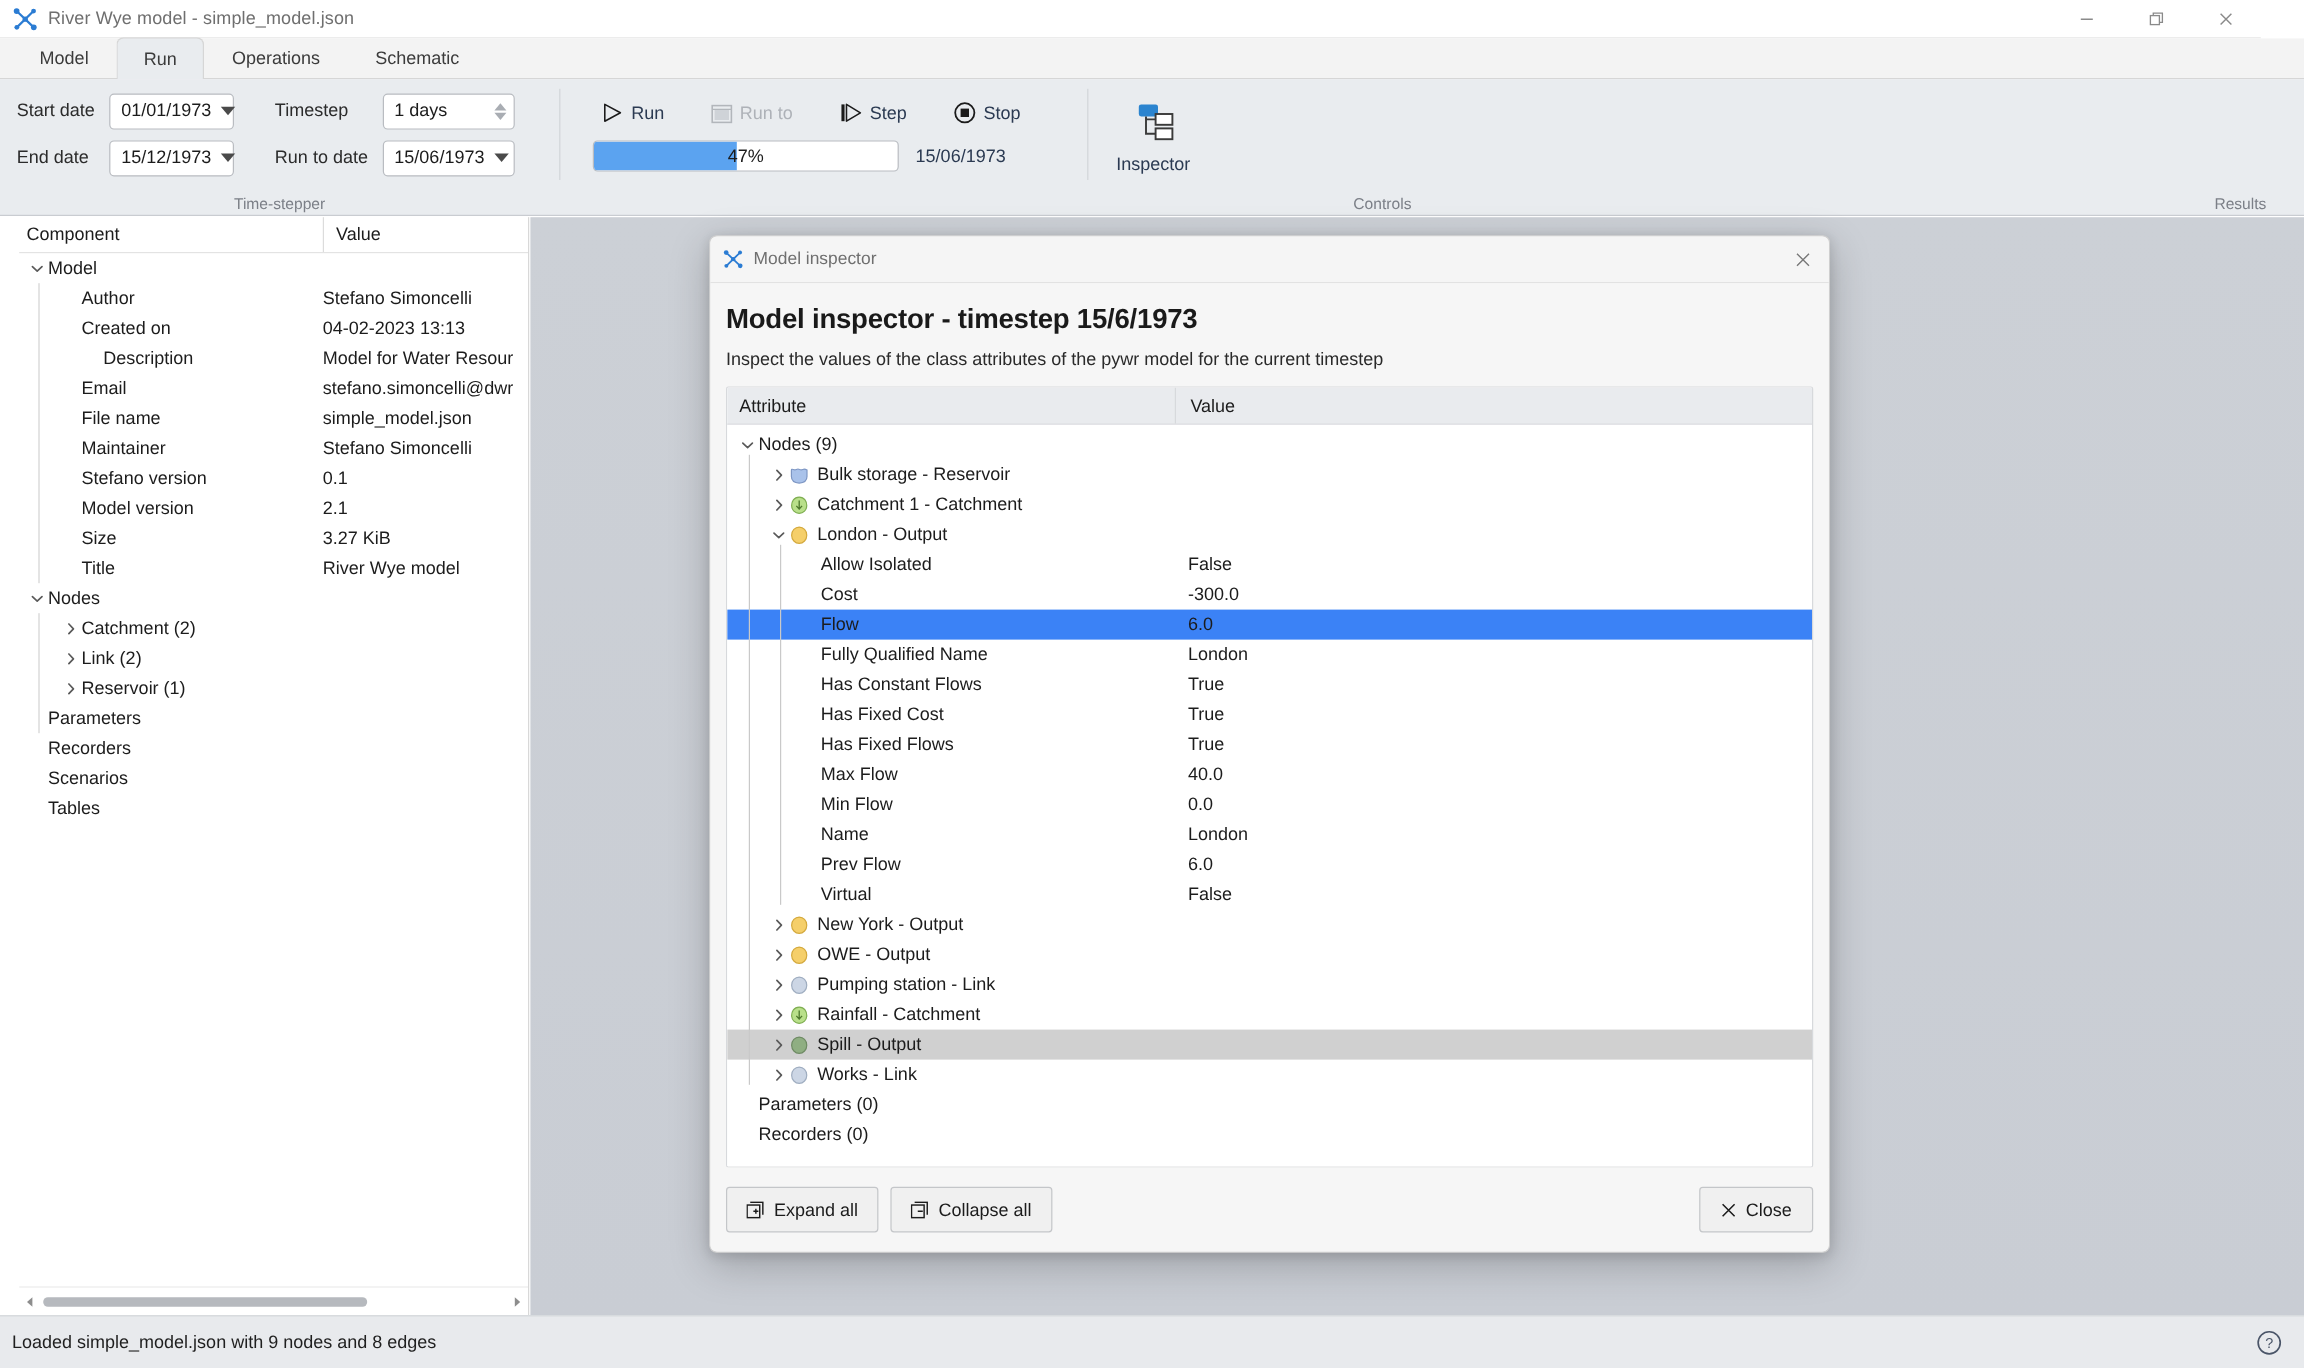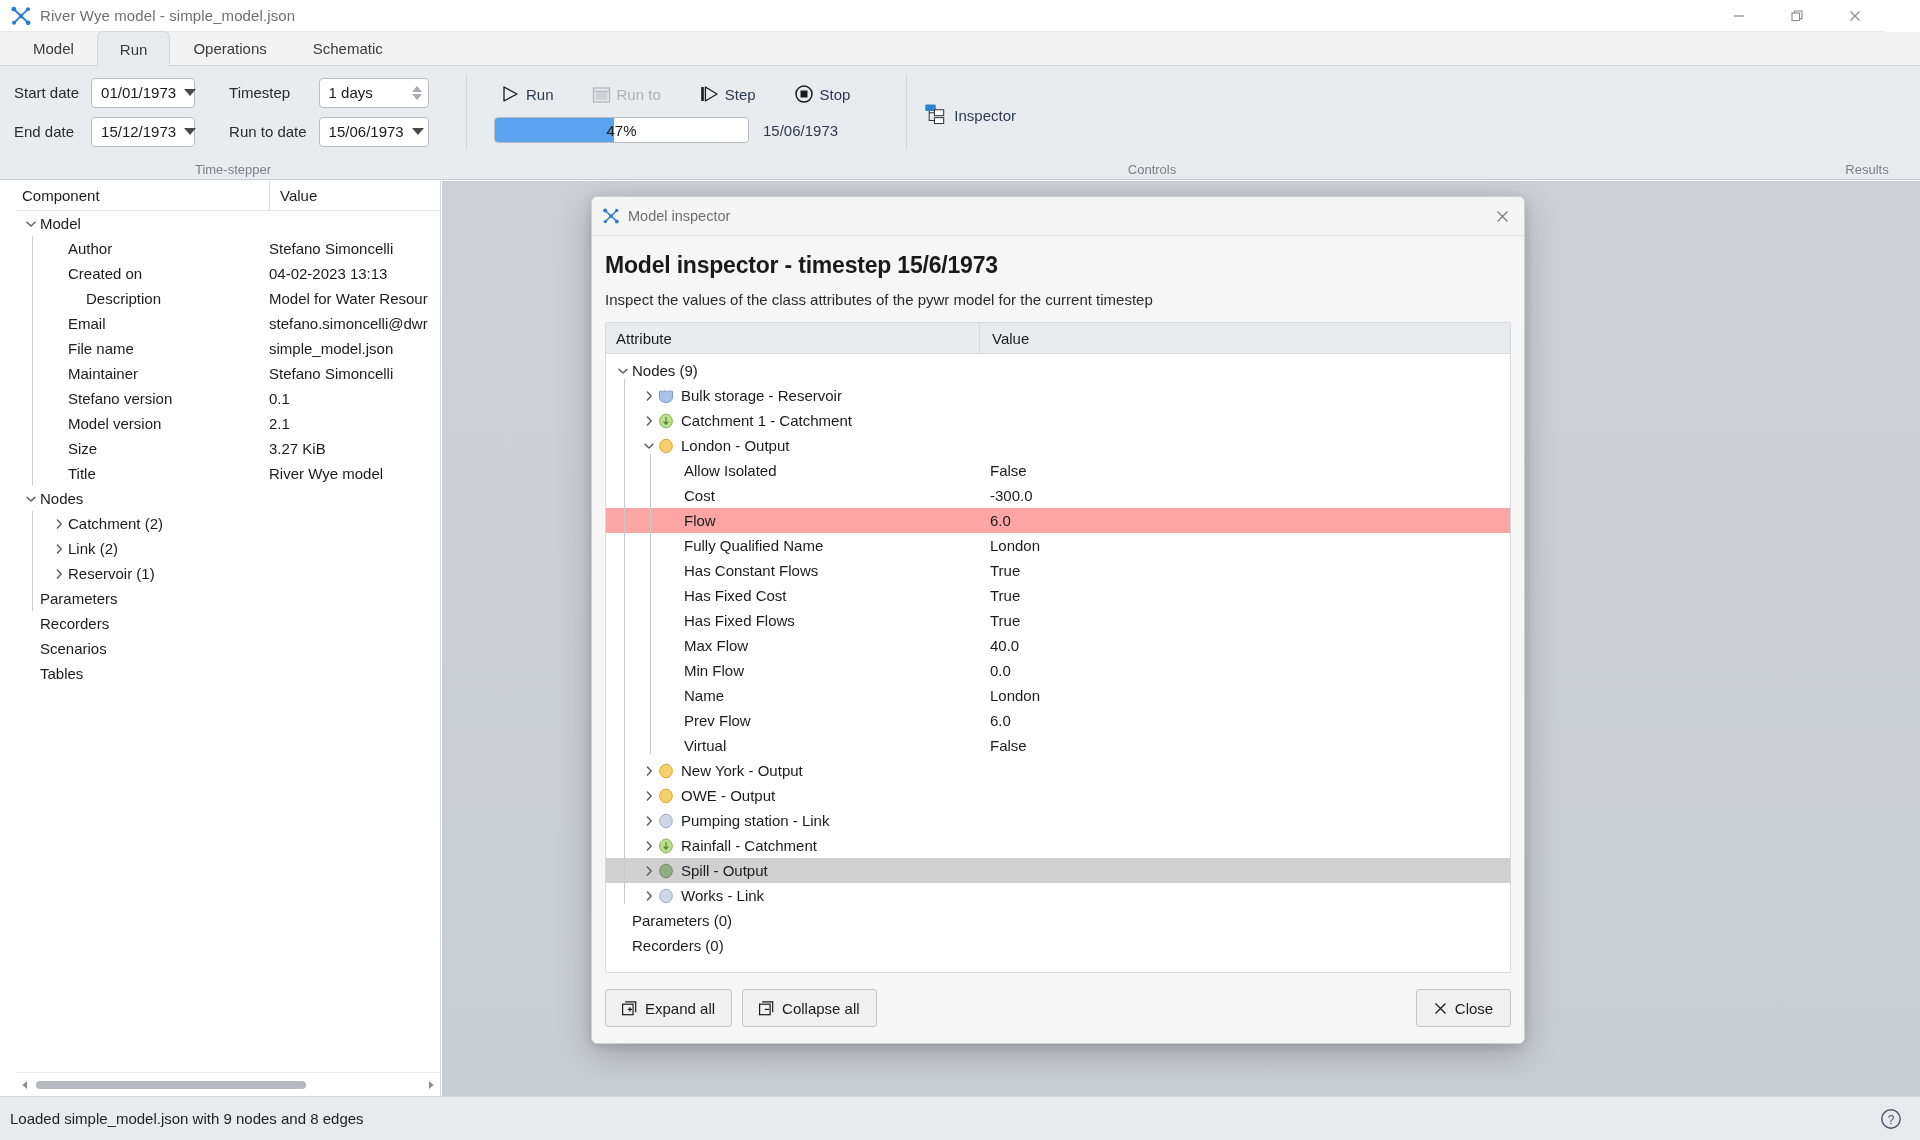--- a/index.html
+++ b/index.html
@@ -103,21 +103,21 @@
   }
   .progress .fill { position:absolute; left:0; top:0; bottom:0; background:#5ba3f0; }
   .progress .ptext {
     position: absolute; inset: 0; display: flex; align-items: center; justify-content: center;
     font-size: 15px; color: #1b1b1b;
   }
   .prog-date { font-size: 15px; color: #2b3a52; }
 
   
   .insp-btn {
-    width: 96px; display: flex; align-items: center; gap: 8px;
+    width: 96px; display: flex; flex-direction: column; align-items: center; gap: 8px;
     padding-top: 6px;
   }
   .insp-btn .lbl { font-size: 15px; color: #2b3a52; }
 
   
   .main { position: absolute; top: 181px; left: 0; width: 1920px; height: 915px; background:#ffffff;margin-left:16px; }
 
   .leftpane {
     position: absolute; left: 0; top: 0; width: 425px; height: 915px;
     background: #ffffff; border-right: 1px solid #d8d8d8;
@@ -191,21 +191,21 @@
     margin-top: 14px; flex: 1;
     background: #ffffff; border: 1px solid #d7d9dc; border-radius: 2px;
     display: flex; flex-direction: column; overflow: hidden;
   }
   .dthead { height: 31px; display: flex; background: #e9ebee; border-bottom: 1px solid #d7d9dc; }
   .dth1 { width: 374px; padding-left: 10px; display:flex; align-items:center; font-size: 15px; color:#1c1c1c; border-right:1px solid #d7d9dc; }
   .dth2 { flex:1; padding-left: 12px; display:flex; align-items:center; font-size: 15px; color:#1c1c1c; }
   .dtbody { position: relative; flex: 1; background:#fff; padding-top: 4px; }
 
   .drow { height: 25px; display: flex; align-items: center; position: relative; font-size: 15px; color: #1c1c1c; }
-  .drow.sel-blue { background: #fca5a5; }
+  .drow.sel-blue { background: #3b82f6; }
   .drow.sel-grey { background: #d0d0d0; }
   .drow .dname { white-space: nowrap; display:flex; align-items:center; }
   .drow .dval { position: absolute; left: 384px; }
   .dguide { position: absolute; width: 1px; background: #c9c9c9; }
 
   .nodeicon { width: 16px; height: 16px; margin-right: 7px; flex: none; display:block; }
 
   .dlg-foot {
     height: 70px; display: flex; align-items: center; padding: 0 13px;
     background: #f6f6f6;

